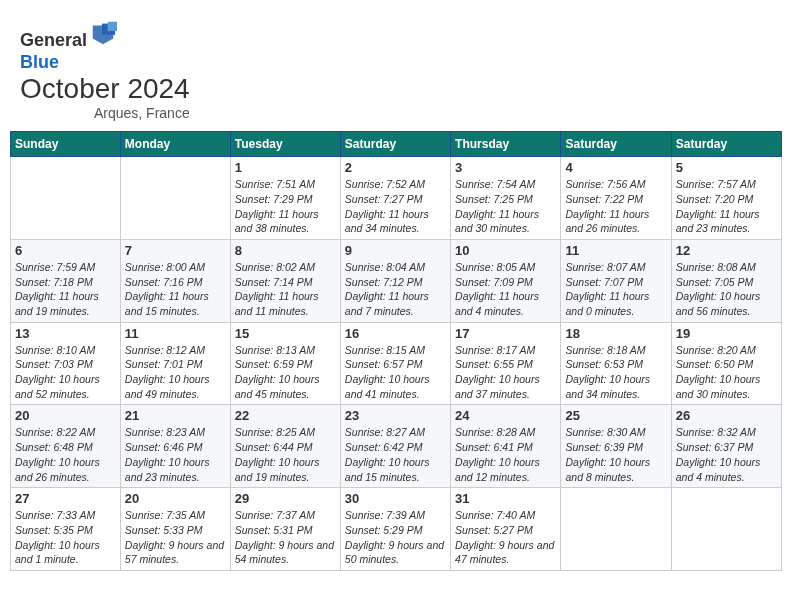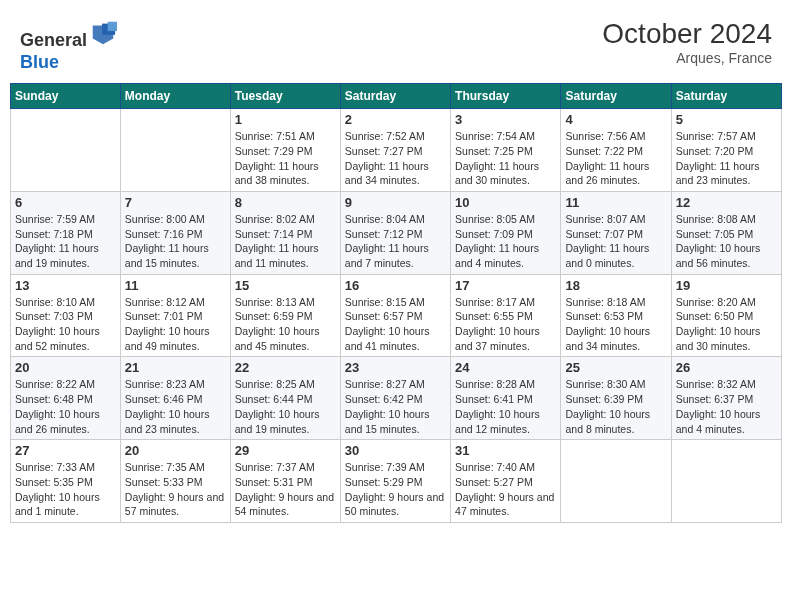--- a/index.html
+++ b/index.html
@@ -8,20 +8,21 @@
       background: #fff;
       width: 792px;
       min-height: 612px;
       padding: 10px;
     }
     .header {
       display: flex;
       justify-content: space-between;
       align-items: flex-start;
       padding: 8px 10px 4px 10px;
+      flex-direction: column;
     }
     .logo {
       display: flex;
       align-items: center;
     }
     .logo-text {
       font-size: 18px;
       font-weight: bold;
       line-height: 1.2;
     }
@@ -74,20 +75,21 @@
       font-size: 13px;
       font-weight: bold;
       color: #333;
       display: block;
       margin-bottom: 2px;
     }
     .day-info {
       color: #333;
       font-size: 10.5px;
       line-height: 1.4;
+      font-style: italic;
     }
     .empty-cell {
       background: #fff !important;
     }
   </style>
 </head>
 <body>
 
 <div class="header">
   <div class="logo">

